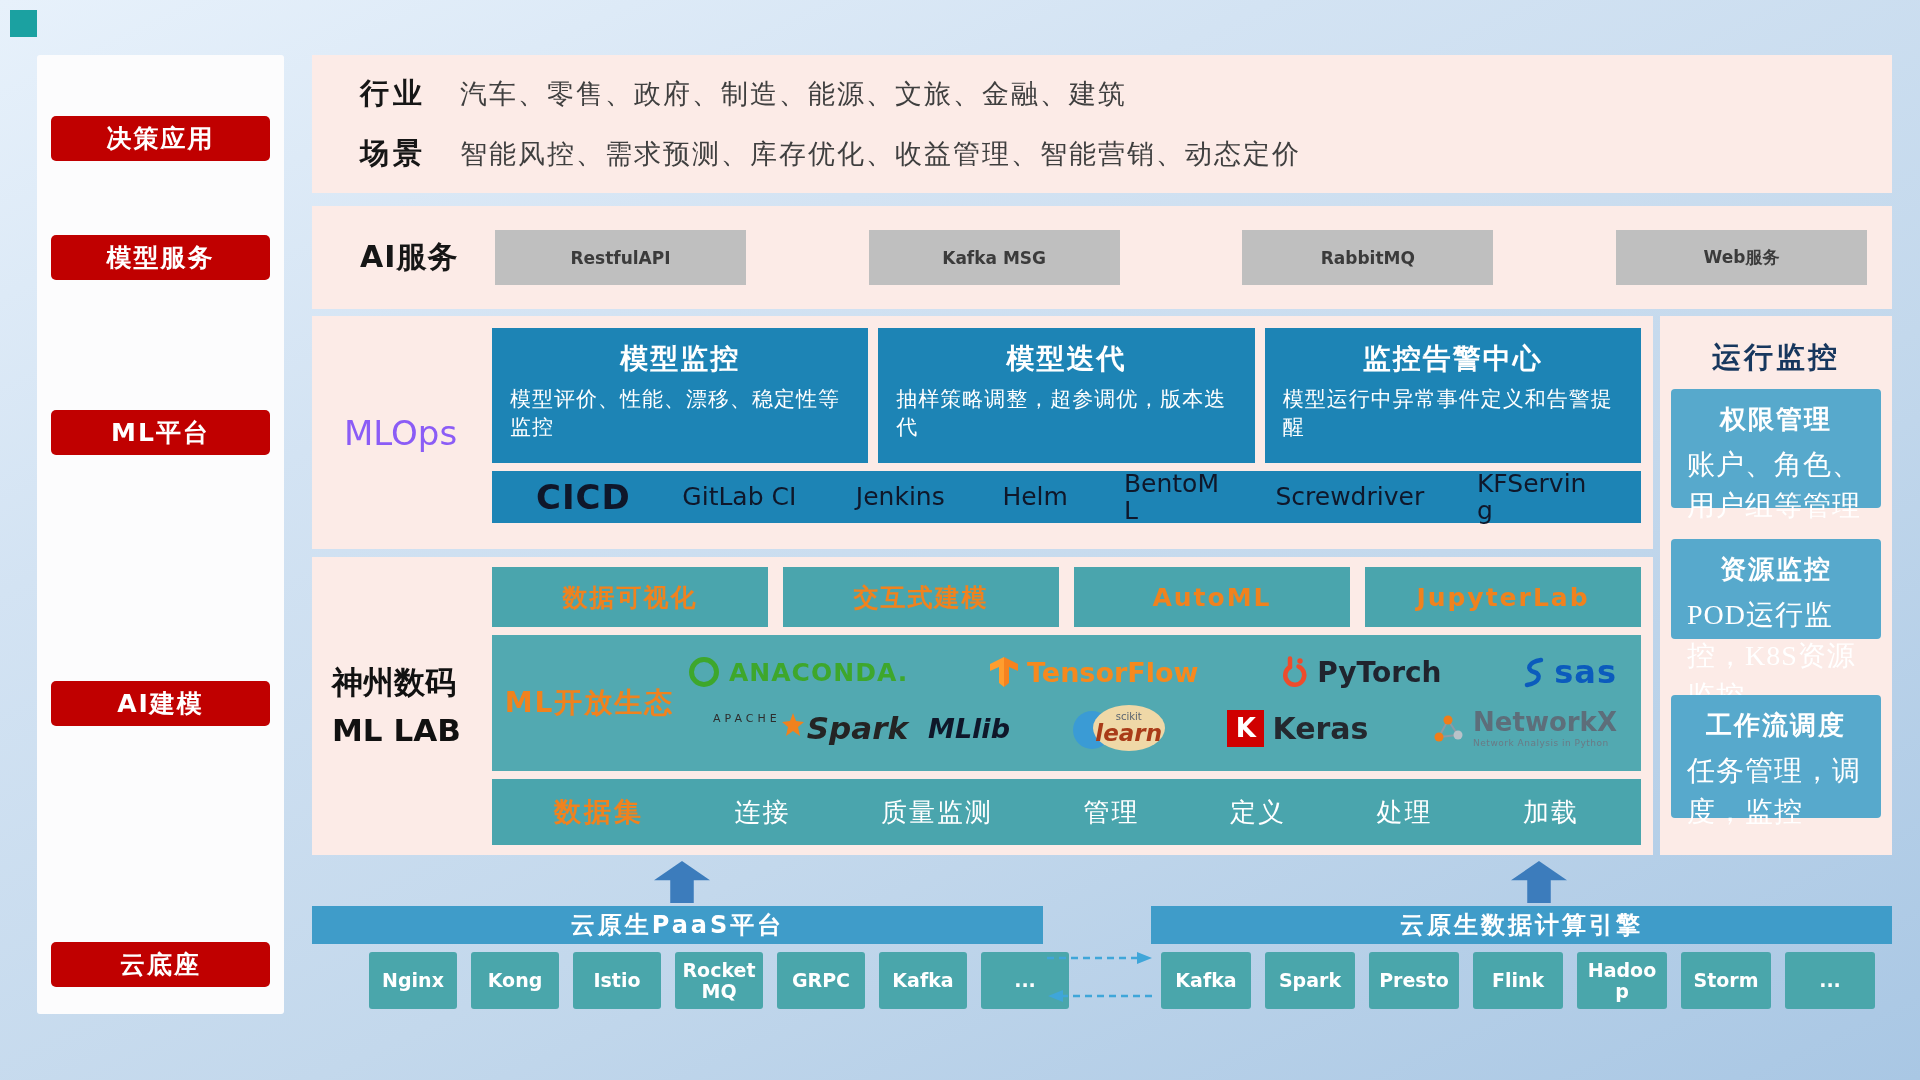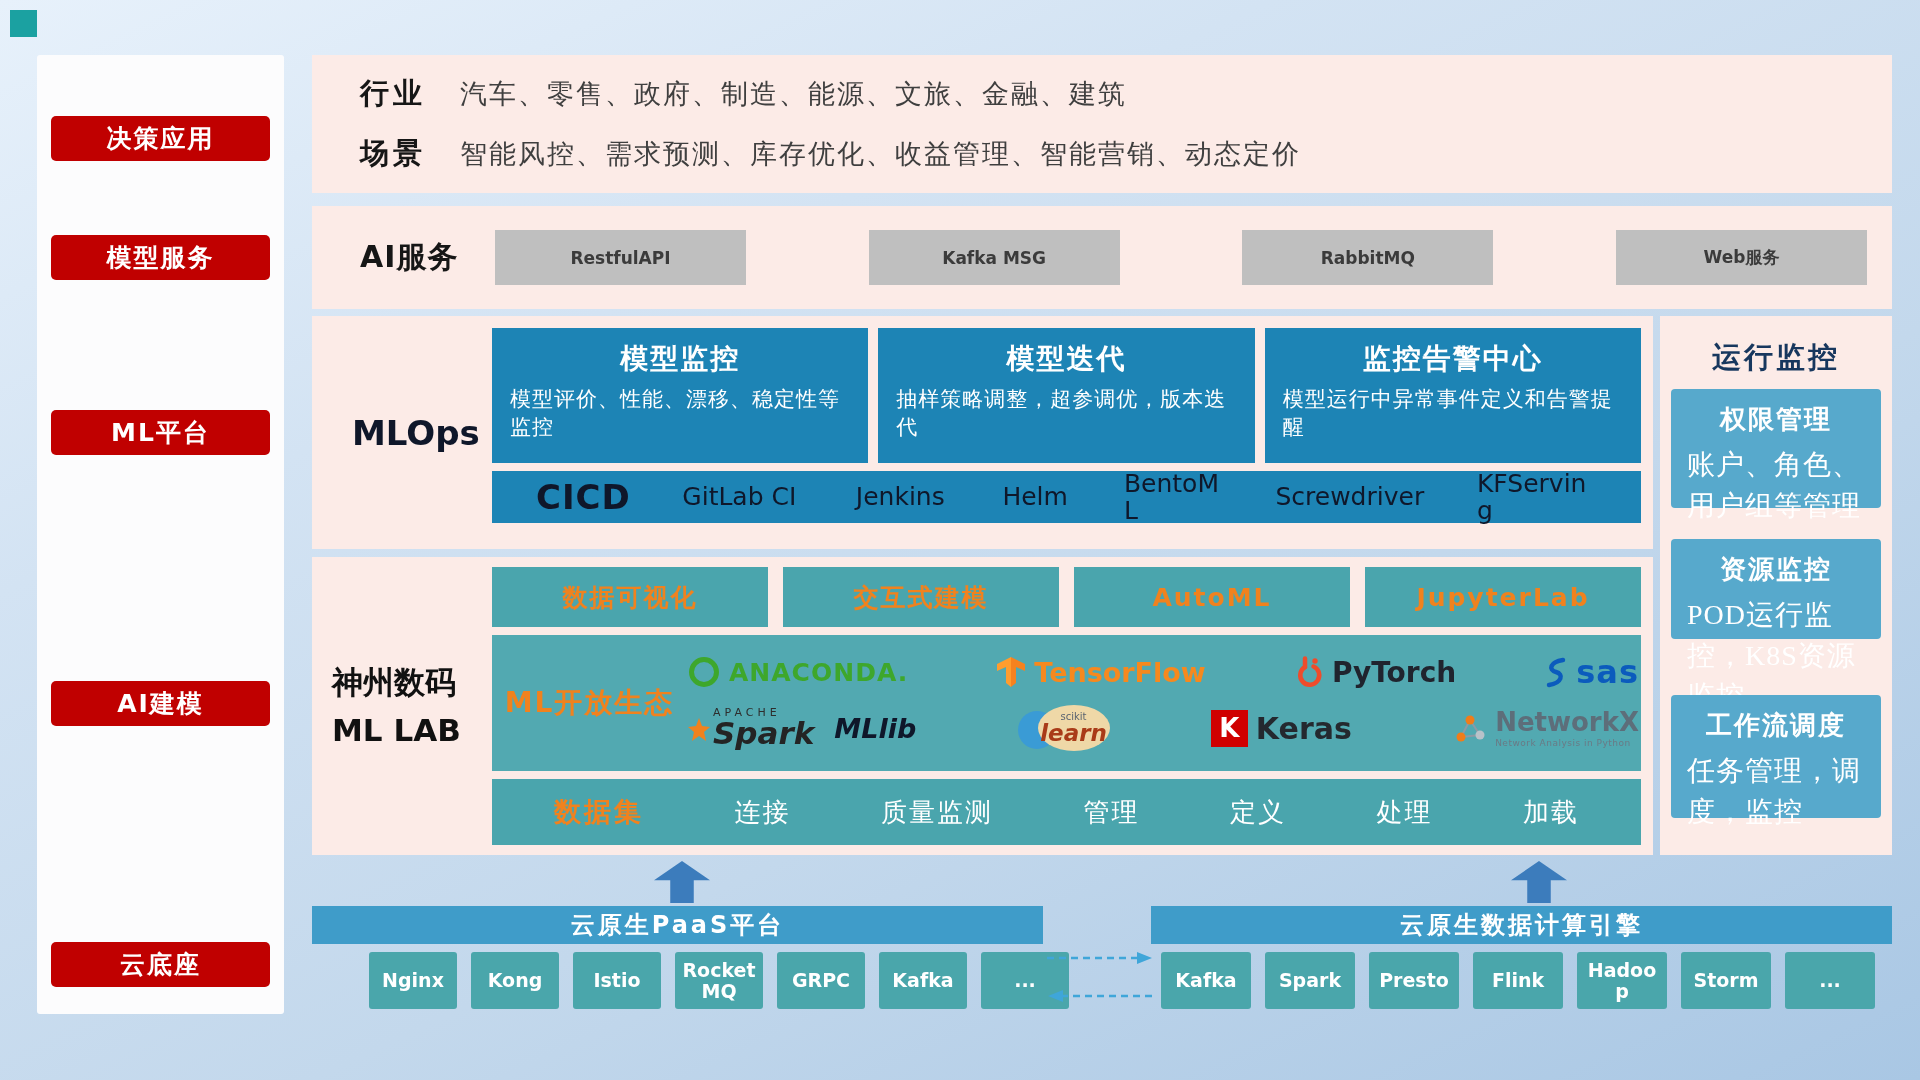--- a/index.html
+++ b/index.html
@@ -28,22 +28,22 @@
   .row-label { width:148px; padding-left:48px; font-size:29px; font-weight:bold; color:#161616; letter-spacing:4px; flex:none; }
   .row-value { font-size:27px; color:#3f3f3f; letter-spacing:2px; }
 
   .ai-label { position:absolute; left:48px; top:0; height:100%; display:flex; align-items:center;
               font-size:30px; font-weight:bold; color:#161616; letter-spacing:1px; }
   .gray-buttons { position:absolute; left:183px; right:25px; top:24px; bottom:24px;
                   display:flex; justify-content:space-between; }
   .gray-btn { width:251px; background:#bfbfbf; color:#3b3b3b; border:none; font-weight:bold; font-size:17px;
               display:flex; align-items:center; justify-content:center; cursor:pointer; font-family:inherit; }
 
-  .mlops-label { position:absolute; left:40px; top:0; height:100%; width:140px; display:flex; align-items:center;
-                 font-size:34px; font-weight:bold; color:#0f172a; }
+  .mlops-label { position:absolute; left:32px; top:0; height:100%; width:140px; display:flex; align-items:center;
+                 font-size:34px; font-weight:normal; color:#8b5cf6; }
   .mlops-cards { position:absolute; left:180px; top:12px; width:1149px; height:135px; display:flex; gap:10px; }
   .blue-card { flex:1; background:#1d84b5; color:#fff; }
   .card-title { text-align:center; font-size:28px; font-weight:bold; letter-spacing:2px; margin:12px 0 7px; }
   .card-desc { font-size:21px; padding:0 18px; line-height:1.35; letter-spacing:1px; }
   .cicd-bar { position:absolute; left:180px; top:155px; width:1149px; height:52px; background:#1d84b5; color:#0f172a;
               display:flex; align-items:center; justify-content:space-between; padding:0 44px; }
   .cicd-title { font-size:34px; font-weight:bold; letter-spacing:1px; }
   .cicd-item { font-size:25px; line-height:1.1; word-break:break-all; }
   .ci0 { width:122px; } .ci1 { width:95px; } .ci2 { width:70px; } .ci3 { width:100px; }
   .ci4 { width:150px; } .ci5 { width:120px; }
@@ -55,28 +55,28 @@
   .lb-desc { font-size:28px; padding:0 16px; line-height:1.45; letter-spacing:1px; }
 
   .lab-label { position:absolute; left:20px; top:0; height:100%; width:155px; display:flex; flex-direction:column;
                justify-content:center; font-size:31px; font-weight:bold; color:#111; line-height:1.55; }
   .tool-row { position:absolute; left:180px; top:10px; width:1149px; height:60px; display:flex; gap:15px; }
   .tool-btn { flex:1; background:#4aa5ad; color:#f0821e; border:none; font-size:25px; font-weight:bold;
               letter-spacing:2px; display:flex; align-items:center; justify-content:center; cursor:pointer; font-family:inherit; }
   .eco-box { position:absolute; left:180px; top:78px; width:1149px; height:136px; background:#52a9b1; display:flex; }
   .eco-label { width:195px; display:flex; align-items:center; justify-content:center; color:#f0821e;
                font-size:28px; font-weight:bold; letter-spacing:2px; }
-  .eco-logos { flex:1; display:flex; flex-direction:column; justify-content:space-evenly; padding:6px 2px 6px 0; }
+  .eco-logos { flex:1; display:flex; flex-direction:column; justify-content:space-evenly; padding:6px 24px 6px 0; }
   .eco-row { display:flex; align-items:center; justify-content:space-between; }
   .logo { display:flex; align-items:center; gap:8px; }
   .ana-text { color:#3ea72c; font-weight:bold; font-size:25px; letter-spacing:1px; }
   .tf-text { color:#f6891e; font-weight:bold; font-size:27px; }
   .pt-text { color:#20242e; font-weight:bold; font-size:28px; }
   .sas-text { color:#0b5bbd; font-weight:bold; font-size:32px; letter-spacing:1px; }
-  .spark-stack { display:flex; flex-direction:column; line-height:1; }
+  .spark-stack { display:flex; flex-direction:row; line-height:1; }
   .spark-apache { font-size:11px; letter-spacing:4px; color:#2d2d2d; margin-left:26px; }
   .spark-word { display:flex; align-items:flex-start; gap:2px; font-size:31px; font-weight:bold; font-style:italic; color:#242424; }
   .mllib-text { font-size:27px; font-weight:600; color:#0f172a; margin-left:12px;font-style:italic; }
   .skl-badge { position:relative; width:92px; height:50px; }
   .skl-blue { position:absolute; left:0; top:8px; width:38px; height:38px; border-radius:50%; background:#3a9bd5; }
   .skl-tan { position:absolute; left:20px; top:2px; width:72px; height:46px; border-radius:50%; background:#efd8a7;
              display:flex; flex-direction:column; align-items:center; justify-content:center; line-height:1; }
   .skl-small { font-size:10px; color:#5a6470; }
   .skl-learn { font-size:23px; font-weight:bold; font-style:italic; color:#a93b18; }
   .keras-k { width:37px; height:37px; background:#d00000; color:#fff; display:inline-flex; align-items:center;

